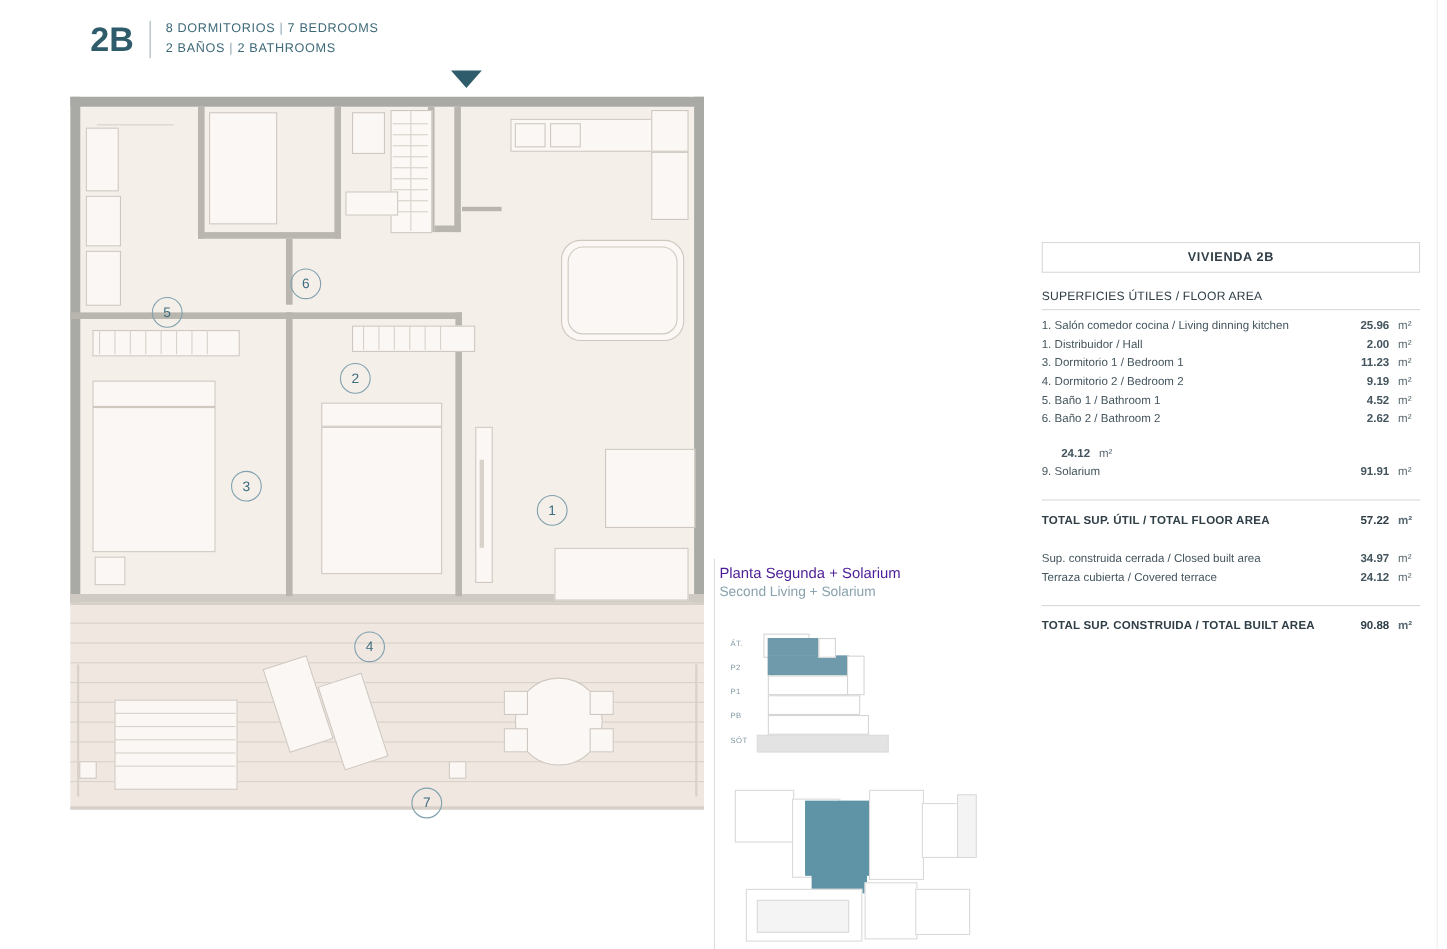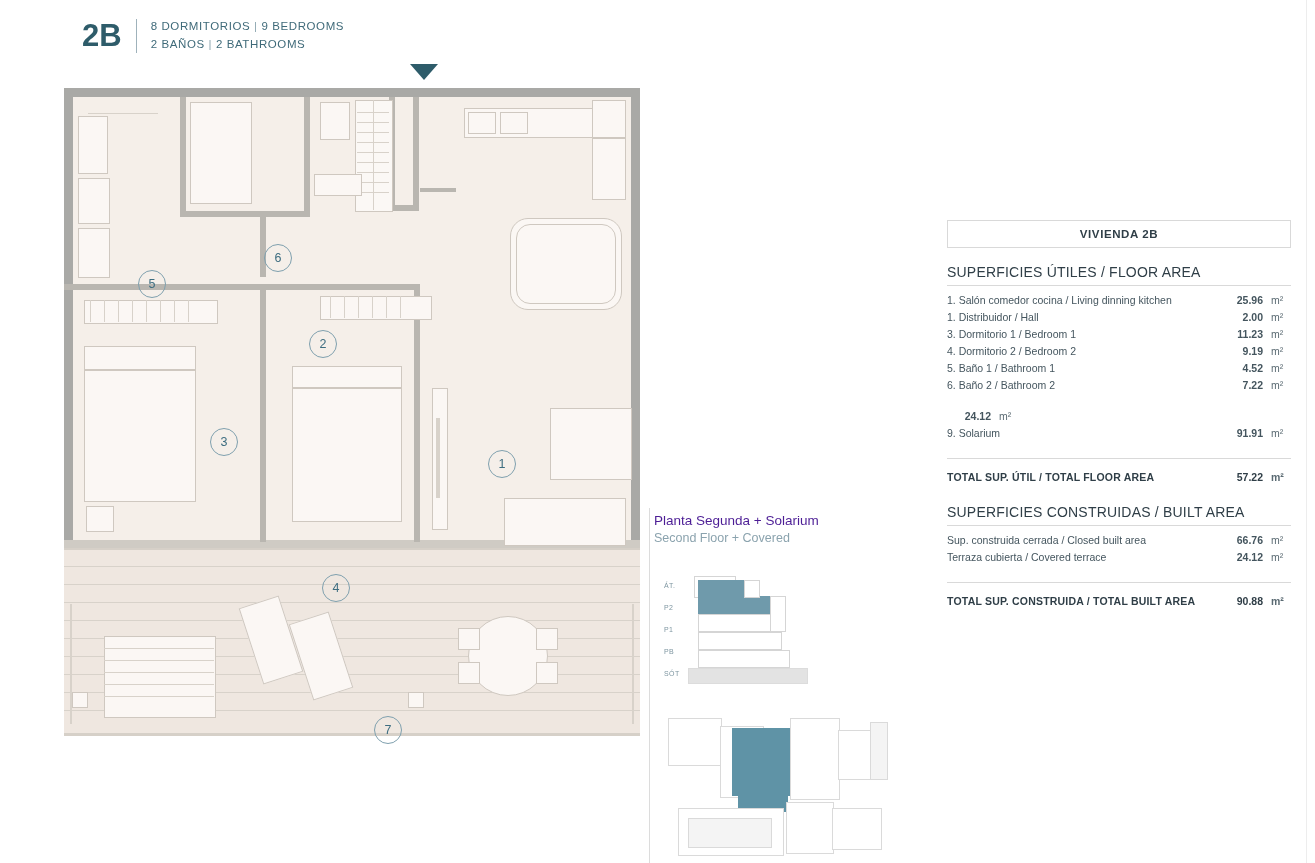--- a/index.html
+++ b/index.html
@@ -175,21 +175,21 @@
     border: 1px solid #d9d9d9;
     text-align: center;
     padding: 7px 0;
     font-size: 11.5px;
     font-weight: bold;
     letter-spacing: .6px;
     color: #2f3e47;
     margin-bottom: 16px;
   }
   .sect-head {
-    font-size: 14px;
+    font-size: 11px;
     color: #2f3e47;
     padding-bottom: 5px;
     border-bottom: 1px solid #d9d9d9;
     margin-bottom: 6px;
     letter-spacing: .2px;
   }
   .row {
     display: flex;
     align-items: flex-end;
     line-height: 1.62;
@@ -234,21 +234,21 @@
 
 <div class="page">
 
   <div class="header">
     <div class="unit-code">2B</div>
     <div class="header-divider"></div>
     <div class="header-lines">
       <div>
         <span>8 DORMITORIOS</span>
         <span class="sep">|</span>
-        <span>9 BEDROOMS</span>
+        <span>7 BEDROOMS</span>
       </div>
       <div>
         <span>2 BAÑOS</span>
         <span class="sep">|</span>
         <span>2 BATHROOMS</span>
       </div>
     </div>
   </div>
 
   <div class="marker" style="left:410px; top:64px;"></div>
@@ -370,21 +370,21 @@
     <div class="circlenum" style="left:258px; top:486px;">4</div>
     <div class="circlenum" style="left:74px; top:182px;">5</div>
     <div class="circlenum" style="left:200px; top:156px;">6</div>
     <div class="circlenum" style="left:310px; top:628px;">7</div>
   </div>
 
   <div class="vdivider"></div>
 
   <div class="plan-label">
     <div class="l1">Planta Segunda + Solarium</div>
-    <div class="l2">Second Floor + Covered</div>
+    <div class="l2">Second Living + Solarium</div>
   </div>
 
   <div class="elev">
     <div class="elev-label" style="left:0; top:26px;">ÁT.</div>
     <div class="elev-label" style="left:0; top:48px;">P2</div>
     <div class="elev-label" style="left:0; top:70px;">P1</div>
     <div class="elev-label" style="left:0; top:92px;">PB</div>
     <div class="elev-label" style="left:0; top:114px;">SÓT</div>
 
     <div class="elev-box" style="left:30px; top:20px; width:40px; height:20px;"></div>
@@ -438,21 +438,21 @@
         <span class="val">9.19</span>
         <span class="unit">m²</span>
       </div>
       <div class="row">
         <span class="name">5. Baño 1 / Bathroom 1</span>
         <span class="val">4.52</span>
         <span class="unit">m²</span>
       </div>
       <div class="row">
         <span class="name">6. Baño 2 / Bathroom 2</span>
-        <span class="val">7.22</span>
+        <span class="val">2.62</span>
         <span class="unit">m²</span>
       </div>
 
       <div class="gap"></div>
 
       <div class="row">
         <span class="val">24.12</span>
         <span class="unit">m²</span>
       </div>
       <div class="row">
@@ -464,25 +464,24 @@
       <div class="gap-sm"></div>
 
       <div class="row total">
         <span class="name">TOTAL SUP. ÚTIL / TOTAL FLOOR AREA</span>
         <span class="val">57.22</span>
         <span class="unit">m²</span>
       </div>
     </div>
 
     <div class="block">
-      <div class="sect-head">SUPERFICIES CONSTRUIDAS / BUILT AREA</div>
 
       <div class="row">
         <span class="name">Sup. construida cerrada / Closed built area</span>
-        <span class="val">66.76</span>
+        <span class="val">34.97</span>
         <span class="unit">m²</span>
       </div>
       <div class="row">
         <span class="name">Terraza cubierta / Covered terrace</span>
         <span class="val">24.12</span>
         <span class="unit">m²</span>
       </div>
 
       <div class="gap-sm"></div>
 

